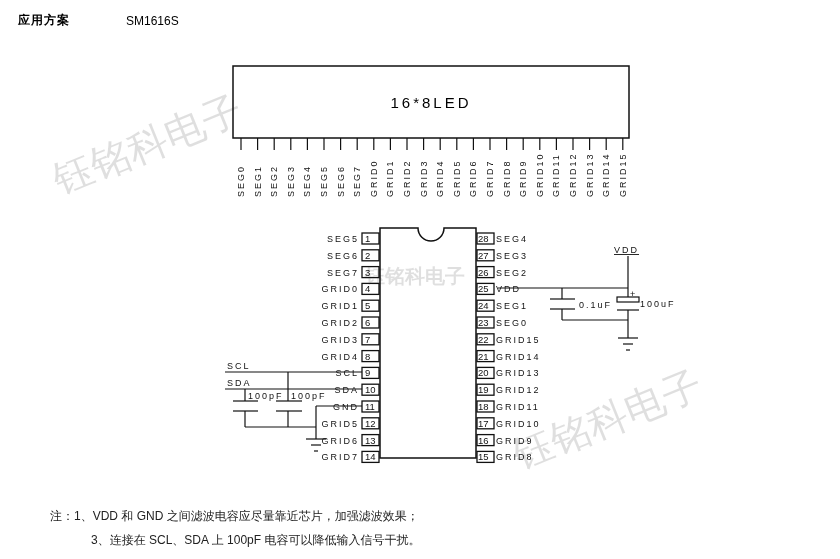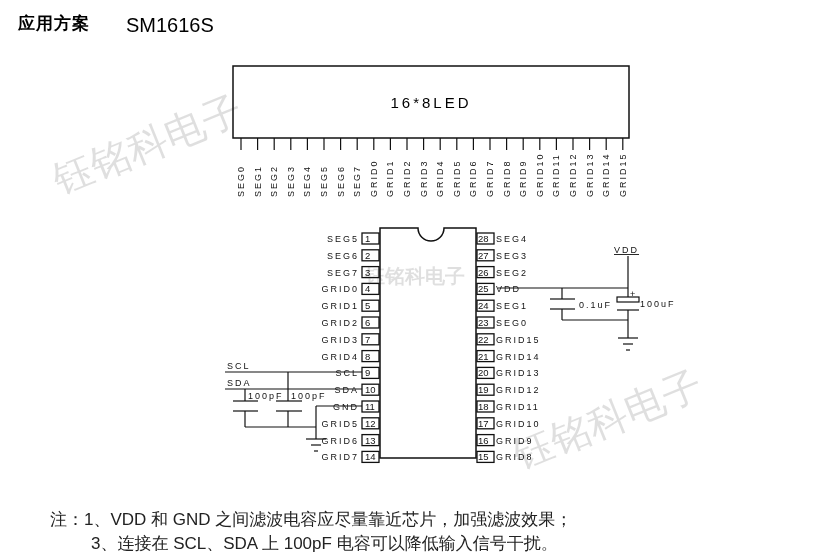--- a/index.html
+++ b/index.html
@@ -1,23 +1,23 @@
 <!DOCTYPE html>
 <html><head>
 <meta charset="utf-8">
 <style>
   html,body{margin:0;padding:0;background:#fff;}
   body{width:840px;height:559px;position:relative;overflow:hidden;font-family:"DejaVu Sans",sans-serif;color:#000;}
-  .title{position:absolute;left:18px;top:12px;font-size:17px;font-weight:bold;letter-spacing:1px;}
-  .model{position:absolute;left:126px;top:14px;font-size:20px;font-family:"Liberation Sans",sans-serif;}
+  .title{position:absolute;left:18px;top:12px;font-size:12px;font-weight:bold;letter-spacing:1px;}
+  .model{position:absolute;left:126px;top:14px;font-size:12px;font-family:"Liberation Sans",sans-serif;}
   svg{position:absolute;left:0;top:0;}
   .lbl{font-family:"Liberation Sans",sans-serif;font-size:9px;letter-spacing:2px;fill:#111;}
   .pinnum{font-family:"Liberation Sans",sans-serif;font-size:9.5px;fill:#111;}
   .wm{font-family:"DejaVu Sans",sans-serif;fill:#000;opacity:0.12;}
-  .note{position:absolute;font-family:"Liberation Sans",sans-serif;font-size:17px;color:#222;}
+  .note{position:absolute;font-family:"Liberation Sans",sans-serif;font-size:12px;color:#222;}
 </style>
 </head>
 <body>
 
 <div class="title">应用方案</div>
 <div class="model">SM1616S</div>
 
 <svg width="840" height="559" viewBox="0 0 840 559" id="sch">
 
   <text class="wm" x="60" y="195" font-size="40" transform="rotate(-22 60 195)">钰铭科电子</text>

